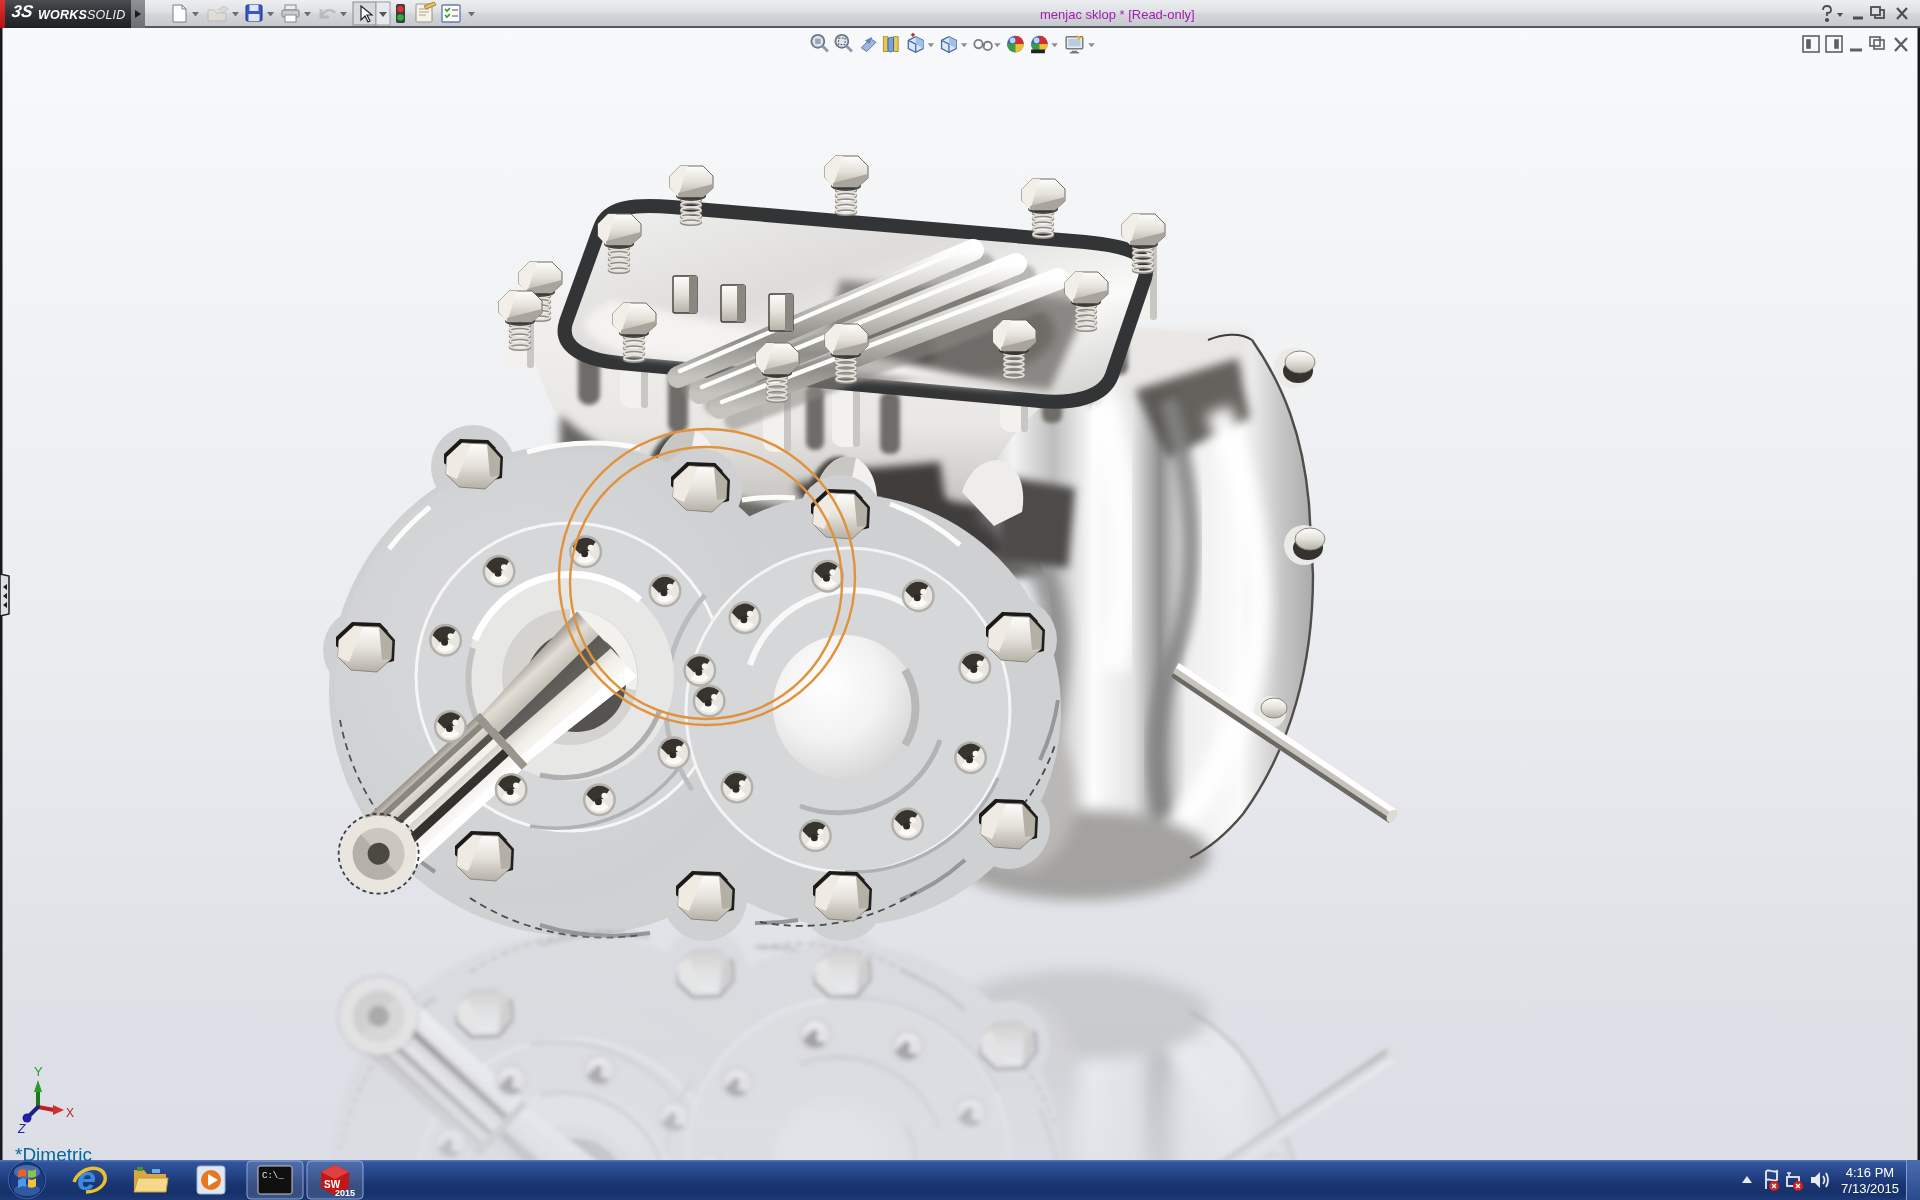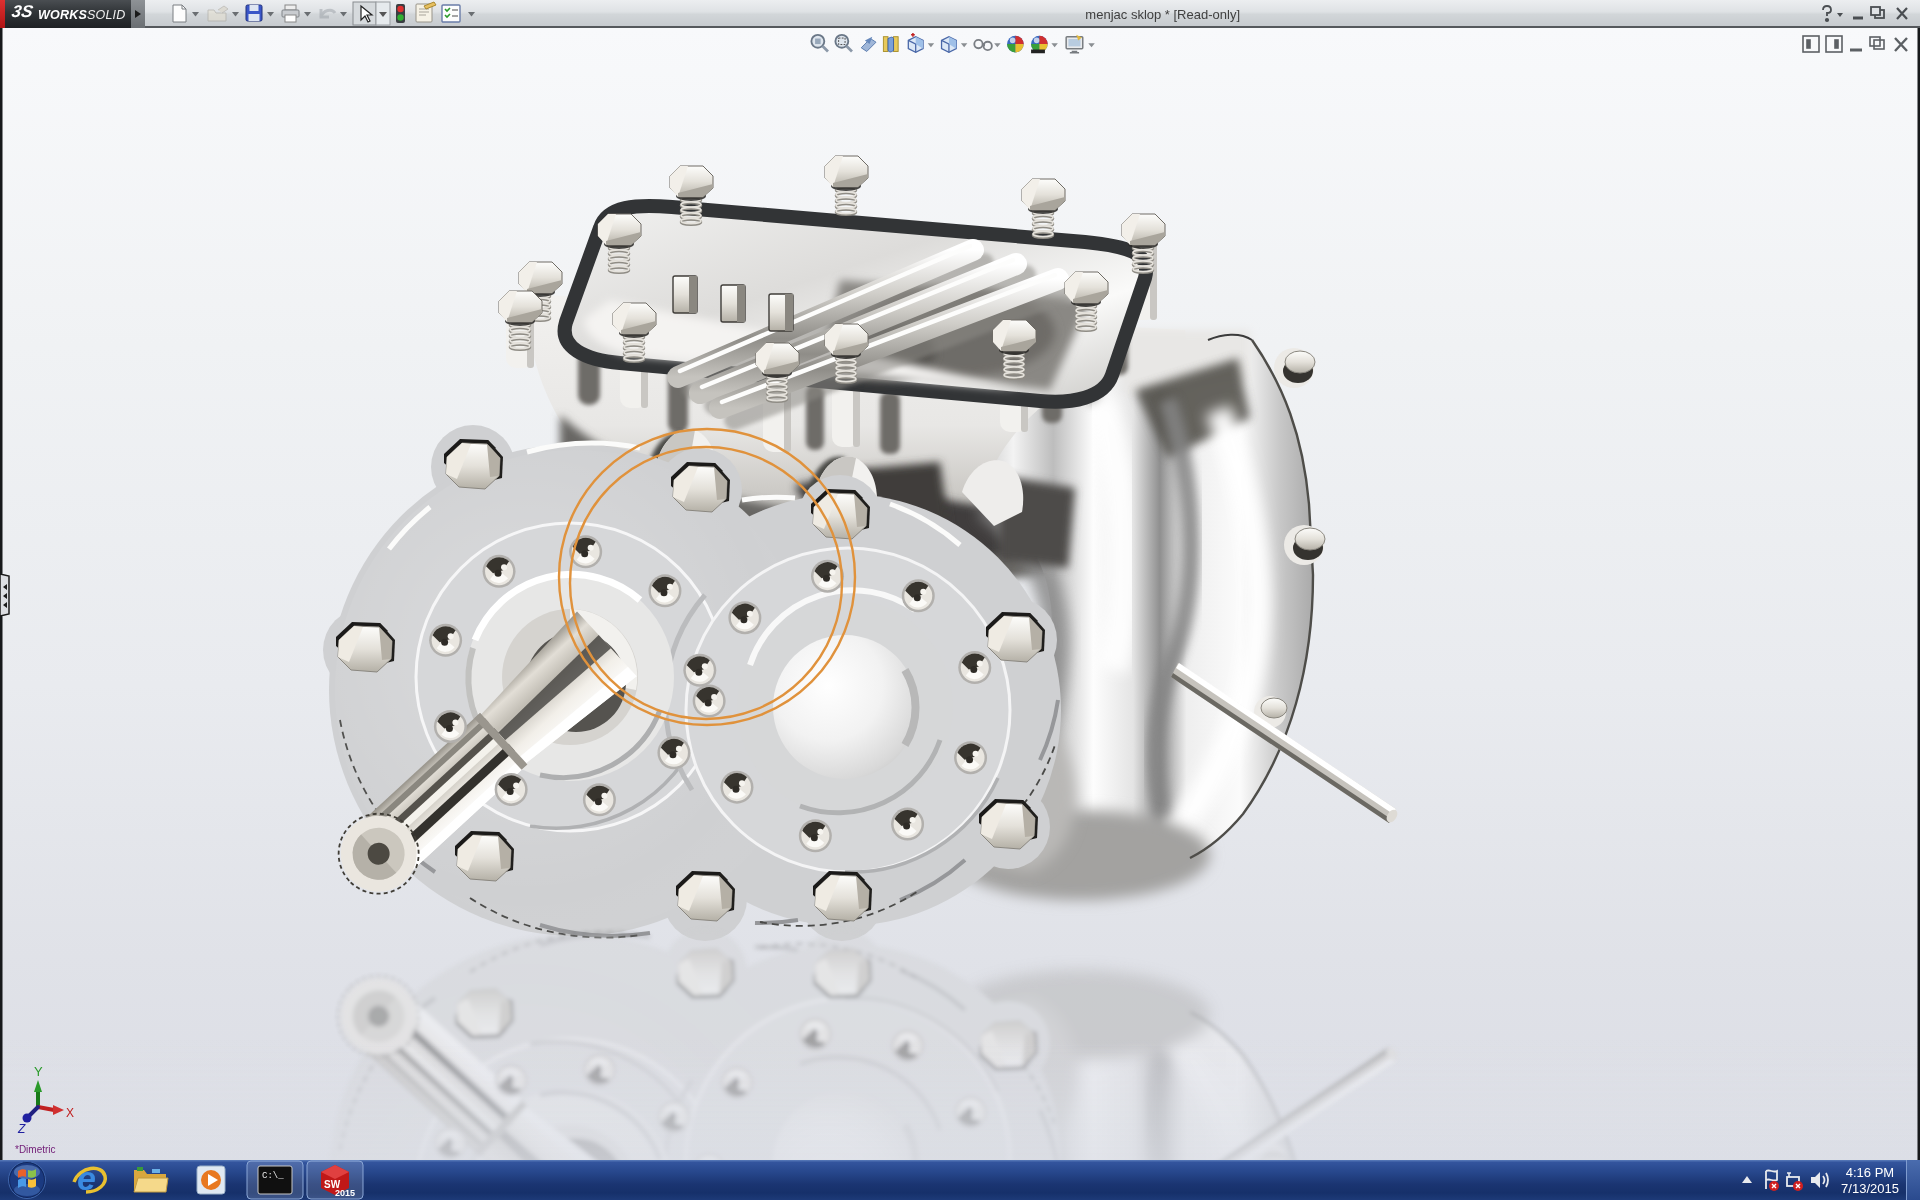--- a/index.html
+++ b/index.html
@@ -13,26 +13,26 @@
   #redstrip{left:0;top:0;width:5px;height:28px;background:linear-gradient(180deg,#e03030,#b01515);}
   #logoblock{left:5px;top:0;width:126px;height:28px;
     background:linear-gradient(180deg,#4a4e52 0%,#303437 45%,#1e2124 100%);
     color:#fff;}
   #logoblock .lg{position:absolute;left:7px;top:2px;font-size:17px;font-style:italic;font-weight:bold;transform:skewX(-10deg);}
   #logoblock .tx{position:absolute;left:33px;top:8px;font-size:12.5px;font-style:italic;letter-spacing:.2px;color:#fff;}
   #logoblock .tx b{font-weight:bold;}
   #logoblock .tx span{font-weight:normal;color:#f0f0f0;}
   #flyout{left:131px;top:0;width:14px;height:28px;background:linear-gradient(180deg,#8e9296,#6a6e72);}
   #flyout:before{content:"";position:absolute;left:4px;top:10px;border-left:6px solid #1a1a1a;border-top:4px solid transparent;border-bottom:4px solid transparent;}
-  #titletext{left:1040px;top:7px;width:200px;text-align:right;font-size:13px;color:#404040;}
+  #titletext{left:1040px;top:7px;width:200px;text-align:left;font-size:13px;color:#a21caf;}
   
   #viewport{left:0;top:28px;width:1920px;height:1132px;
     border-left:2px solid #16181a;border-right:2px solid #16181a;box-sizing:border-box;
     background:linear-gradient(180deg,#f8f9fb 0%,#f0f2f4 30%,#e9ebef 62%,#e0e2e8 85%,#dbdde5 100%);}
-  #dimetric{left:15px;top:1144px;font-size:10px;color:#701a75;}
+  #dimetric{left:15px;top:1144px;font-size:19px;color:#0369a1;}
   
   #taskbar{left:0;top:1160px;width:1920px;height:40px;
     background:linear-gradient(180deg,#5a7cba 0%,#33549d 6%,#27478c 30%,#1b3572 60%,#16306a 82%,#1d3a78 100%);}
   #showdesk{left:1906px;top:1160px;width:14px;height:40px;background:linear-gradient(180deg,#4a6cae,#2a4a8e);border-left:1px solid #7f9cd0;box-sizing:border-box;}
 </style>
 </head>
 <body>
 <div id="root">
 
   <div id="viewport" class="abs"></div>

